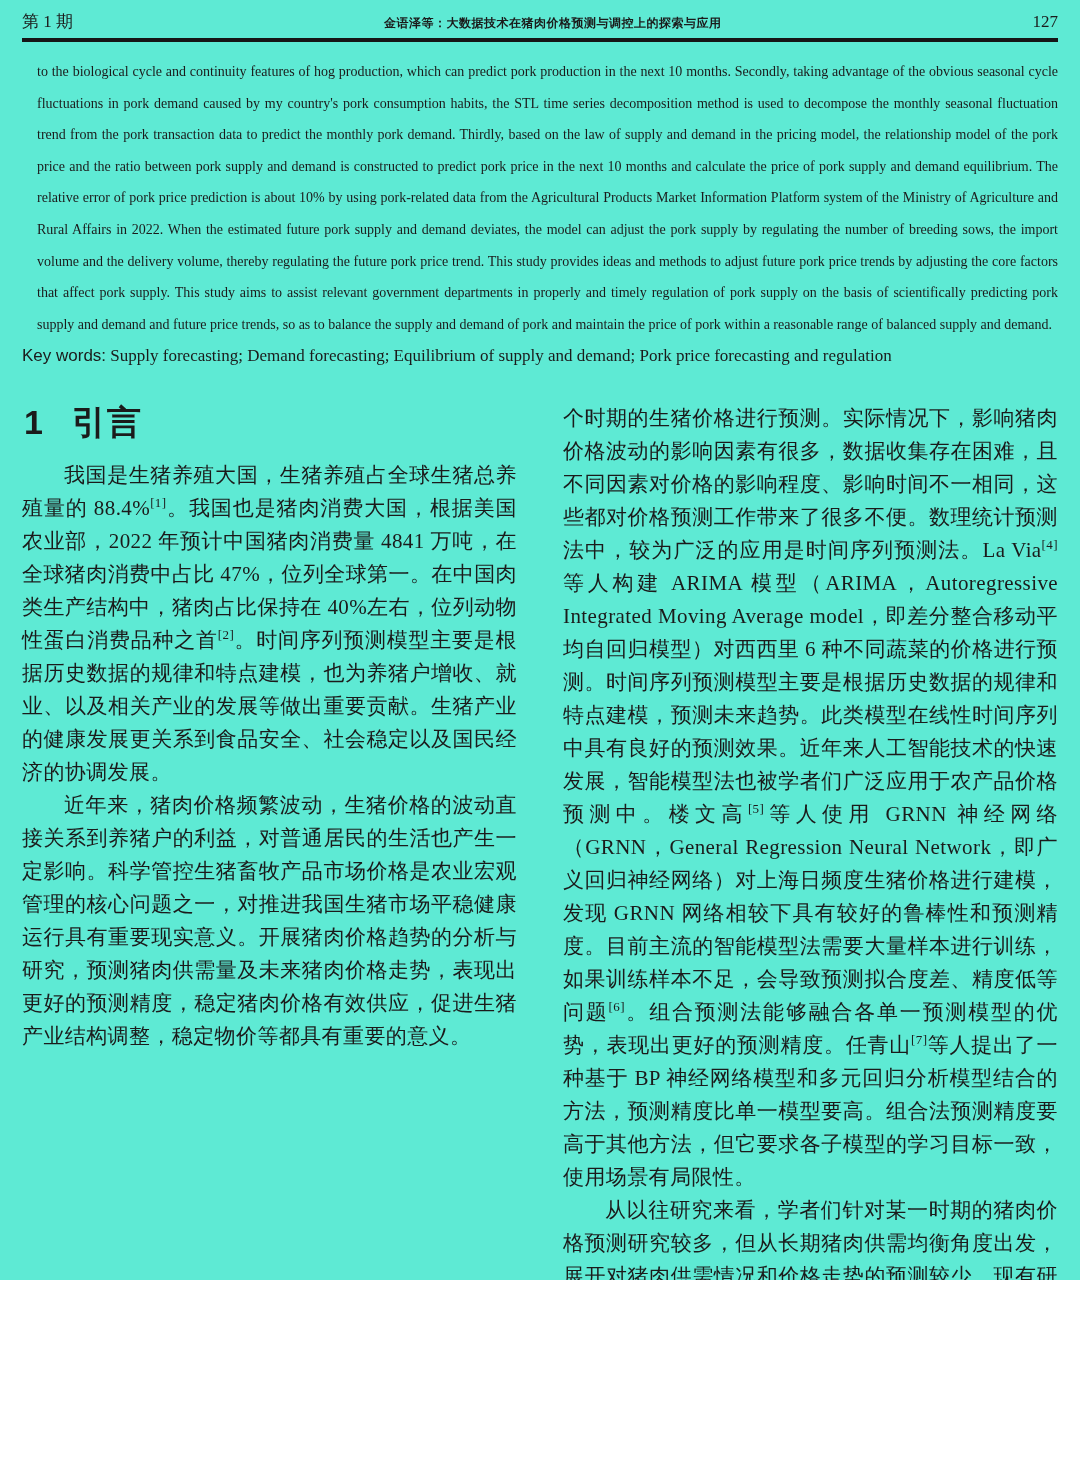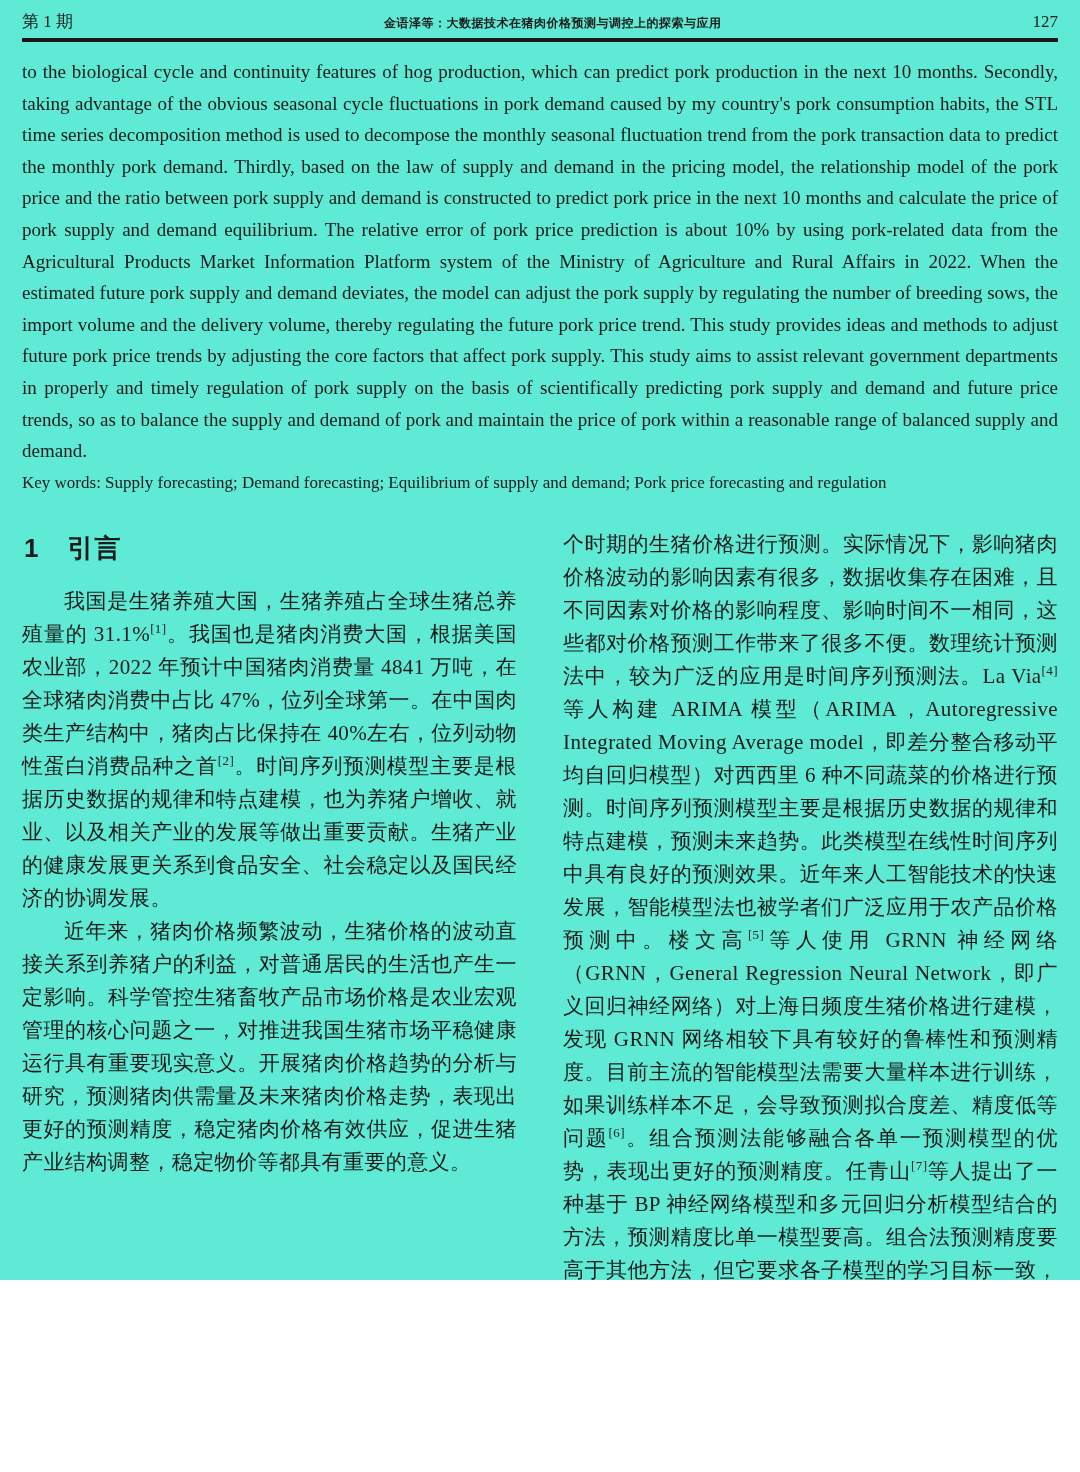--- a/index.html
+++ b/index.html
@@ -18,36 +18,37 @@
   .running-title {
     flex: 1; text-align: center;
     font-family: "Liberation Sans", sans-serif;
     font-weight: 600; font-size: 12px; letter-spacing: 0.5px;
   }
   .page-num { white-space: nowrap; }
   .header-rule { height: 4px; background: #161616; margin-top: 5px; }
 
   .abstract {
     margin-top: 14px;
-    font-size: 19px; line-height: 31.6px;
+    font-size: 14px; line-height: 31.6px;
     text-align: justify;
+    margin-left: 15px;
   }
   .keywords { font-size: 17px; line-height: 31.6px; }
-  .kw-label { font-family: Liberation Serif, serif; }
+  .kw-label { font-family: Liberation Sans, sans-serif; }
 
   .columns { display: flex; gap: 46px; margin-top: 30px; }
   .col {
     width: 495px;
     font-size: 21px; line-height: 33px;
     text-align: justify;
     letter-spacing: 0.4px;
   }
   .section-heading {
     font-family: "Liberation Sans", sans-serif;
-    font-size: 26px; font-weight: 600;
+    font-size: 34px; font-weight: 600;
     margin: 4px 0 20px 2px;
     letter-spacing: 1px;
   }
   .section-heading .num { margin-right: 28px; }
   .col p { margin: 0; }
   .col p.indent { text-indent: 2em; }
   sup { font-size: 0.62em; line-height: 0; vertical-align: super; }
 </style>
 </head>
 <body>
@@ -66,21 +67,21 @@
 
   <div class="keywords">
     <span class="kw-label">Key words:</span><span> Supply forecasting; Demand forecasting; Equilibrium of supply and demand; Pork price forecasting and regulation</span>
   </div>
 
   <div class="columns">
     <div class="col">
       <h2 class="section-heading">
         <span class="num">1</span><span>引言</span>
       </h2>
-    <p class="indent"><span>我国是生猪养殖大国，生猪养殖占全球生猪总养殖量的 31.1%</span><sup>[1]</sup><span>。我国也是猪肉消费大国，根据美国农业部，2022 年预计中国猪肉消费量 4841 万吨，在全球猪肉消费中占比 47%，位列全球第一。在中国肉类生产结构中，猪肉占比保持在 40%左右，位列动物性蛋白消费品种之首</span><sup>[2]</sup><span>。时间序列预测模型主要是根据历史数据的规律和特点建模，也为养猪户增收、就业、以及相关产业的发展等做出重要贡献。生猪产业的健康发展更关系到食品安全、社会稳定以及国民经济的协调发展。</span></p>
+    <p class="indent"><span>我国是生猪养殖大国，生猪养殖占全球生猪总养殖量的 88.4%</span><sup>[1]</sup><span>。我国也是猪肉消费大国，根据美国农业部，2022 年预计中国猪肉消费量 4841 万吨，在全球猪肉消费中占比 47%，位列全球第一。在中国肉类生产结构中，猪肉占比保持在 40%左右，位列动物性蛋白消费品种之首</span><sup>[2]</sup><span>。时间序列预测模型主要是根据历史数据的规律和特点建模，也为养猪户增收、就业、以及相关产业的发展等做出重要贡献。生猪产业的健康发展更关系到食品安全、社会稳定以及国民经济的协调发展。</span></p>
         <p class="indent"><span>近年来，猪肉价格频繁波动，生猪价格的波动直接关系到养猪户的利益，对普通居民的生活也产生一定影响。科学管控生猪畜牧产品市场价格是农业宏观管理的核心问题之一，对推进我国生猪市场平稳健康运行具有重要现实意义。开展猪肉价格趋势的分析与研究，预测猪肉供需量及未来猪肉价格走势，表现出更好的预测精度，稳定猪肉价格有效供应，促进生猪产业结构调整，稳定物价等都具有重要的意义。</span></p>
       </div>
     <div class="col">
         <p><span>个时期的生猪价格进行预测。实际情况下，影响猪肉价格波动的影响因素有很多，数据收集存在困难，且不同因素对价格的影响程度、影响时间不一相同，这些都对价格预测工作带来了很多不便。数理统计预测法中，较为广泛的应用是时间序列预测法。La Via</span><sup>[4]</sup><span>等人构建 ARIMA 模型（ARIMA，Autoregressive Integrated Moving Average model，即差分整合移动平均自回归模型）对西西里 6 种不同蔬菜的价格进行预测。时间序列预测模型主要是根据历史数据的规律和特点建模，预测未来趋势。此类模型在线性时间序列中具有良好的预测效果。近年来人工智能技术的快速发展，智能模型法也被学者们广泛应用于农产品价格预测中。楼文高</span><sup>[5]</sup><span>等人使用 GRNN 神经网络（GRNN，General Regression Neural Network，即广义回归神经网络）对上海日频度生猪价格进行建模，发现 GRNN 网络相较下具有较好的鲁棒性和预测精度。目前主流的智能模型法需要大量样本进行训练，如果训练样本不足，会导致预测拟合度差、精度低等问题</span><sup>[6]</sup><span>。组合预测法能够融合各单一预测模型的优势，表现出更好的预测精度。任青山</span><sup>[7]</sup><span>等人提出了一种基于 BP 神经网络模型和多元回归分析模型结合的方法，预测精度比单一模型要高。组合法预测精度要高于其他方法，但它要求各子模型的学习目标一致，使用场景有局限性。</span></p>
         <p class="indent"><span>从以往研究来看，学者们针对某一时期的猪肉价格预测研究较多，但从长期猪肉供需均衡角度出发，展开对猪肉供需情况和价格走势的预测较少。现有研究难以从猪肉的供应和需求情况出发，提供猪肉供需</span></p>
       </div>
   </div>
 
 </div>
 

